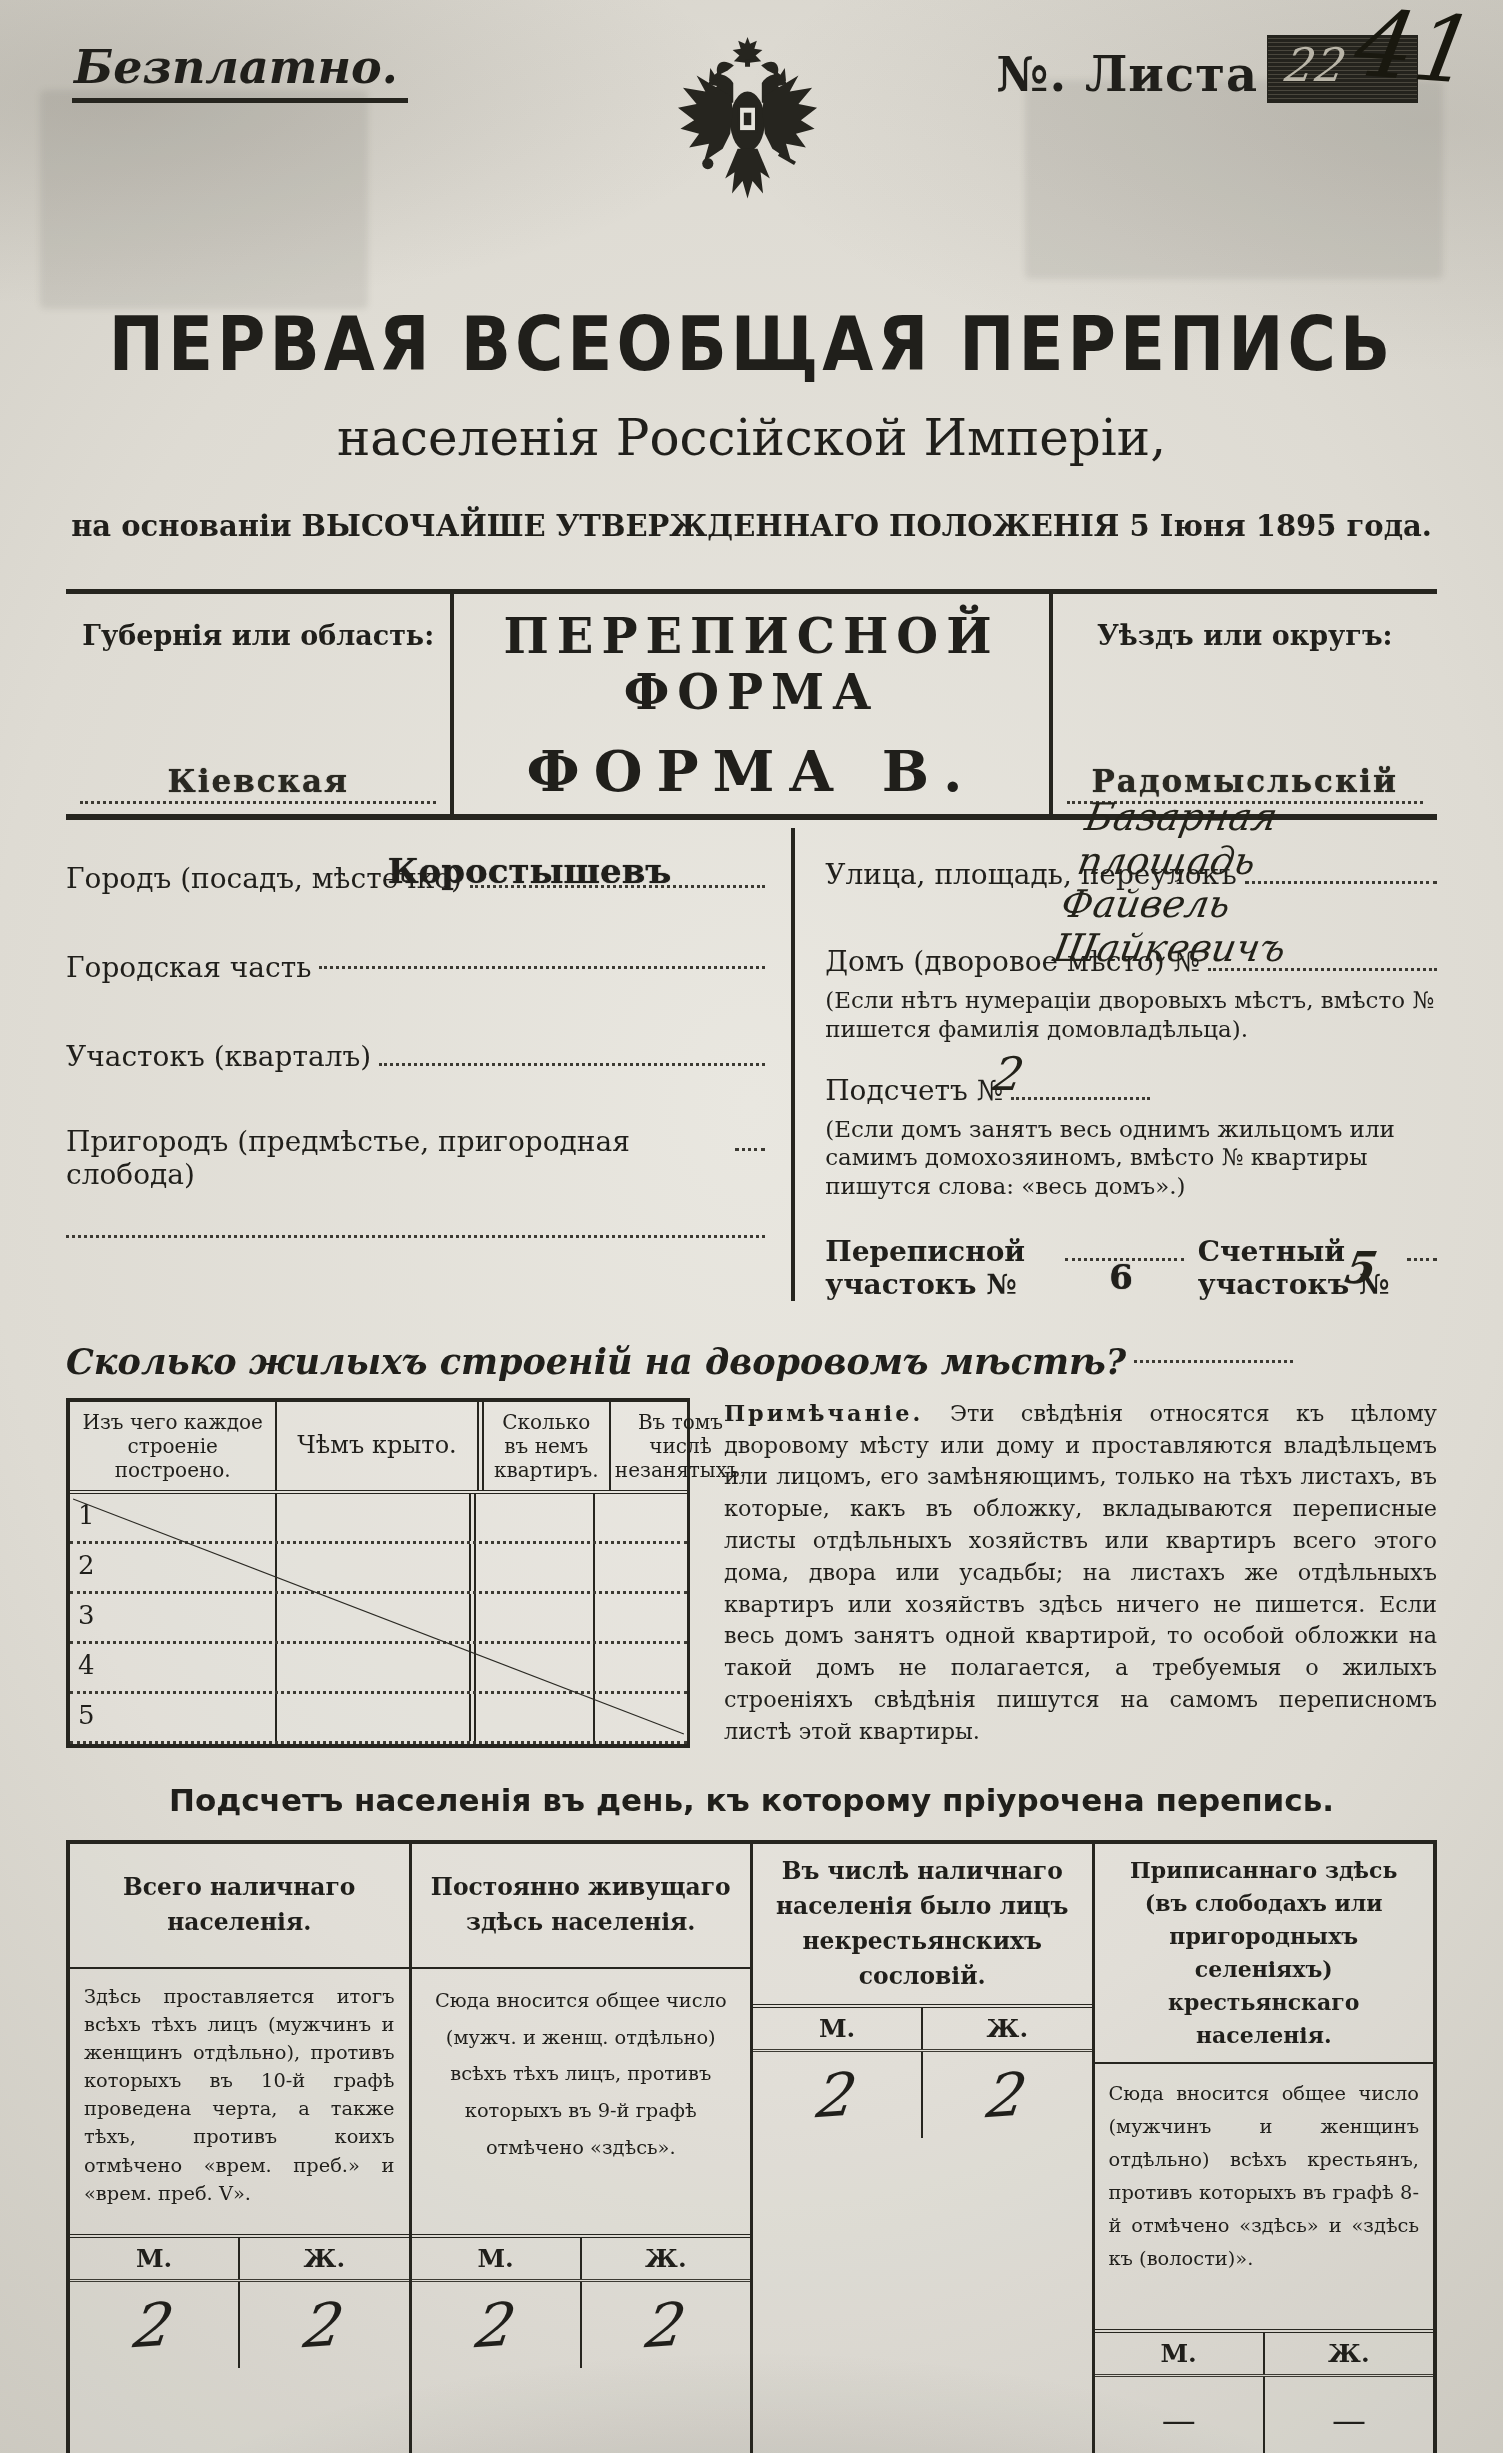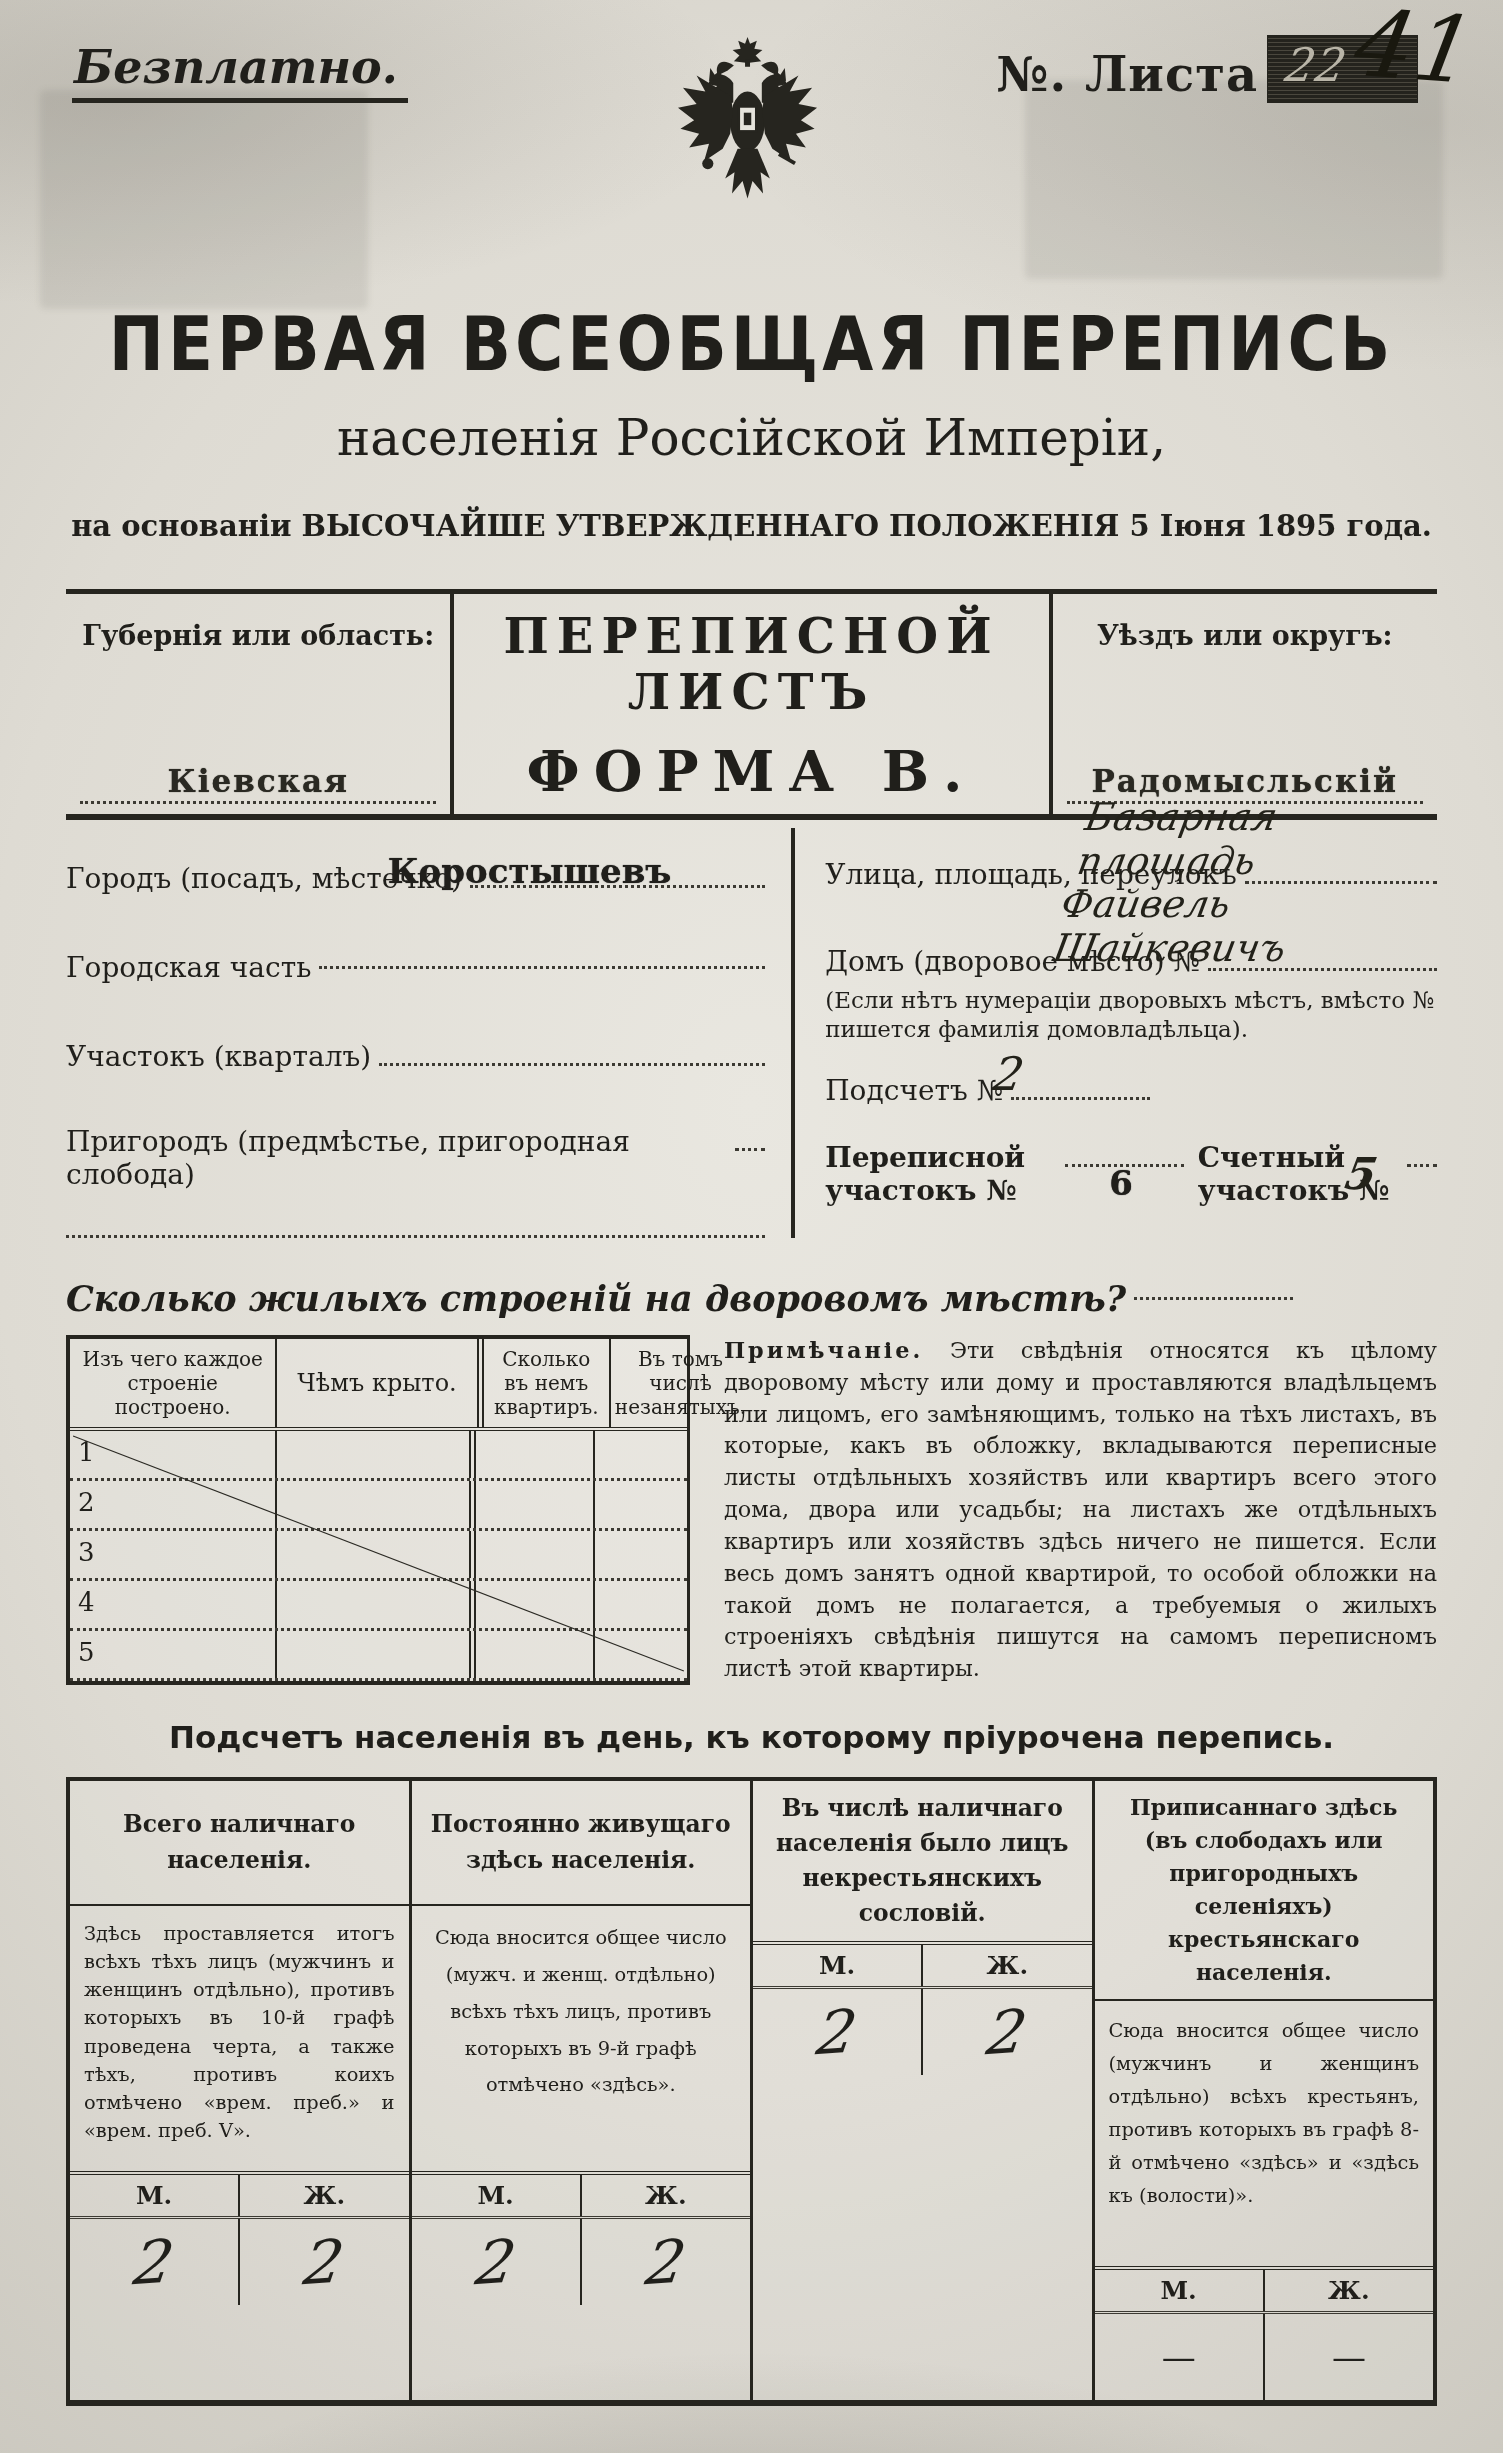--- a/index.html
+++ b/index.html
@@ -162,21 +162,21 @@
   <div class="title3">на основаніи ВЫСОЧАЙШЕ УТВЕРЖДЕННАГО ПОЛОЖЕНІЯ 5 Іюня 1895 года.</div>
 
   <div class="band">
     <div class="band-left">
       <div class="band-label">Губернія или область:</div>
       <div class="band-value">
         <span class="stamp">Кіевская</span>
       </div>
     </div>
     <div class="band-center">
-      <div class="bc1">ПЕРЕПИСНОЙ ЛИСТЪ</div>
+      <div class="bc1">ПЕРЕПИСНОЙ ФОРМА</div>
       <div class="bc2">ФОРМА В.</div>
     </div>
     <div class="band-right">
       <div class="band-label">Уѣздъ или округъ:</div>
       <div class="band-value">
         <span class="stamp">Радомысльскій</span>
       </div>
     </div>
   </div>
 
@@ -213,20 +213,21 @@
         <span>Домъ (дворовое мѣсто) №</span>
         <span class="dots"></span>
         <span class="ov hand" style="left:38%;bottom:8px;font-size:38px;">Файвель Шайкевичъ</span>
       </div>
       <div class="note-small">(Если нѣтъ нумераціи дворовыхъ мѣстъ, вмѣсто № пишется фамилія домовладѣльца).</div>
       <div class="frow" style="margin-top:30px;">
         <span>Подсчетъ №</span>
         <span class="dots" style="flex:0 0 139px;"></span>
         <span class="ov hand" style="left:169px;bottom:6px;font-size:46px;">2</span>
       </div>
+      <div class="note-small">(Если домъ занятъ весь однимъ жильцомъ или самимъ домохозяиномъ, вмѣсто № квартиры пишутся слова: «весь домъ».)</div>
       <div class="frow" style="margin-top:34px;font-weight:bold;">
         <span>Переписной участокъ №</span>
         <span class="dots" style="flex:0 0 119px;"></span>
         <span class="ov stampv" style="left:284px;">6</span>
         <span style="margin-left:14px;">Счетный участокъ №</span>
         <span class="dots"></span>
         <span class="ov hand" style="right:60px;bottom:8px;font-size:44px;">5</span>
       </div>
     </div>
   </div>

